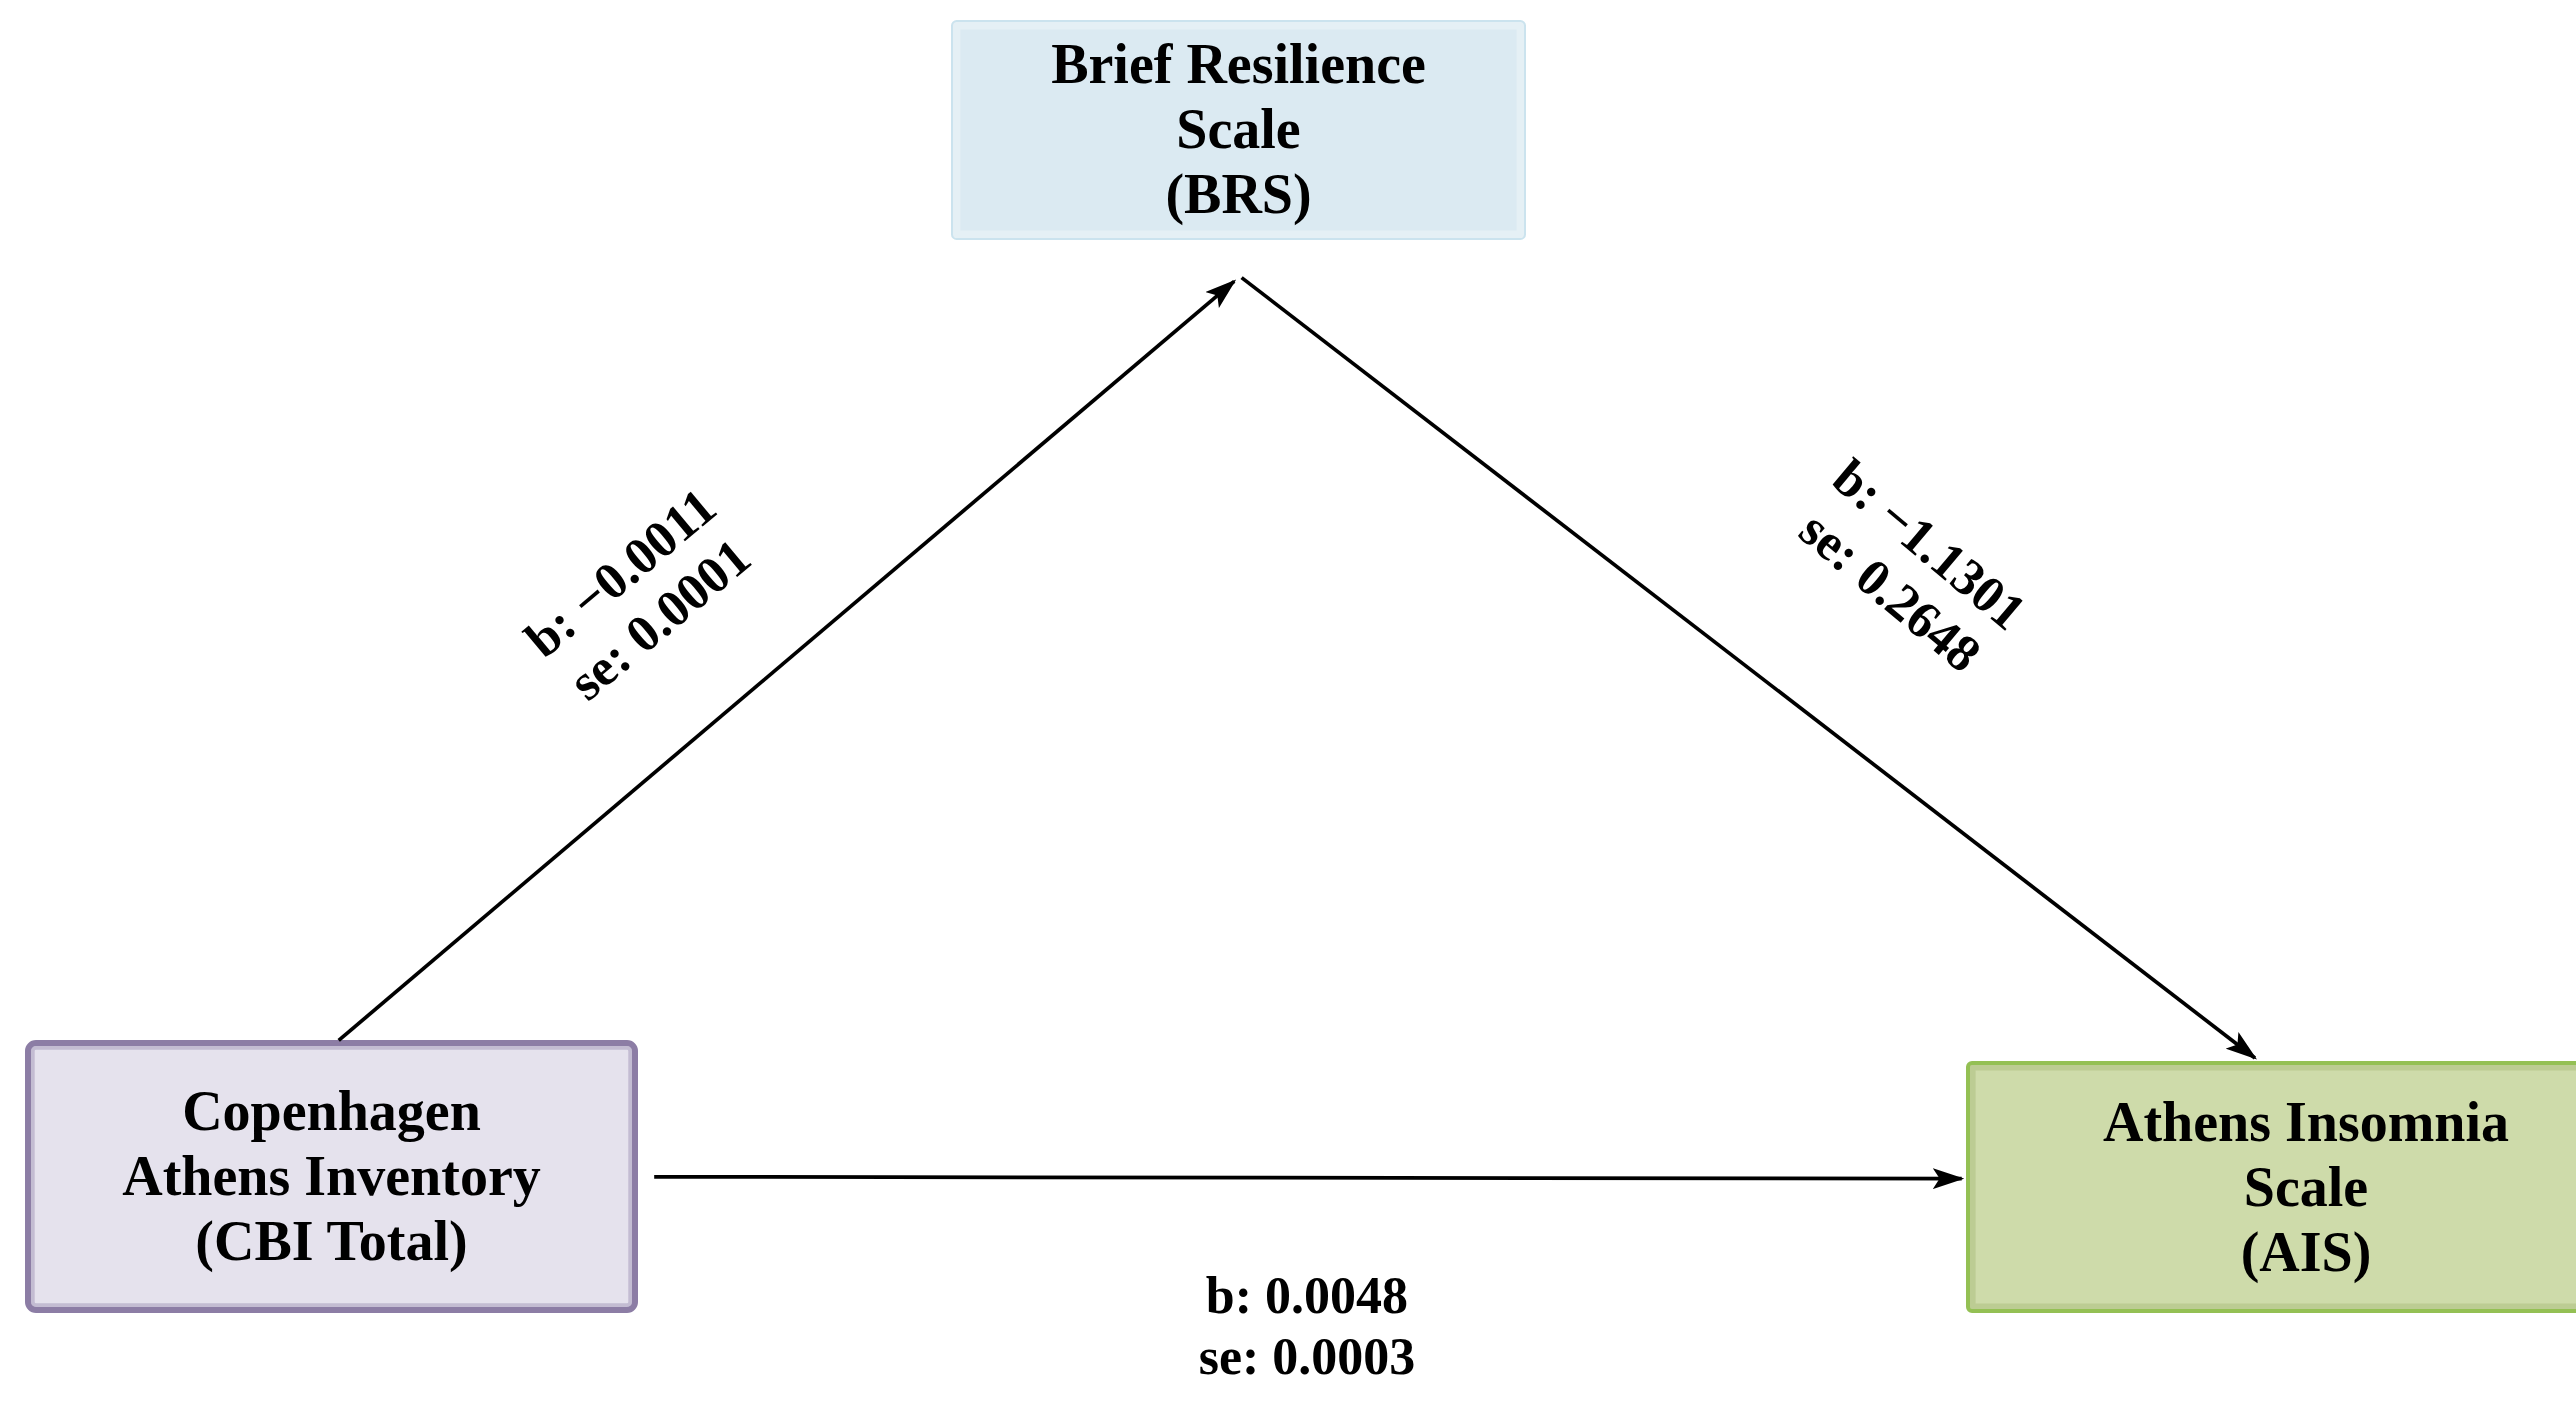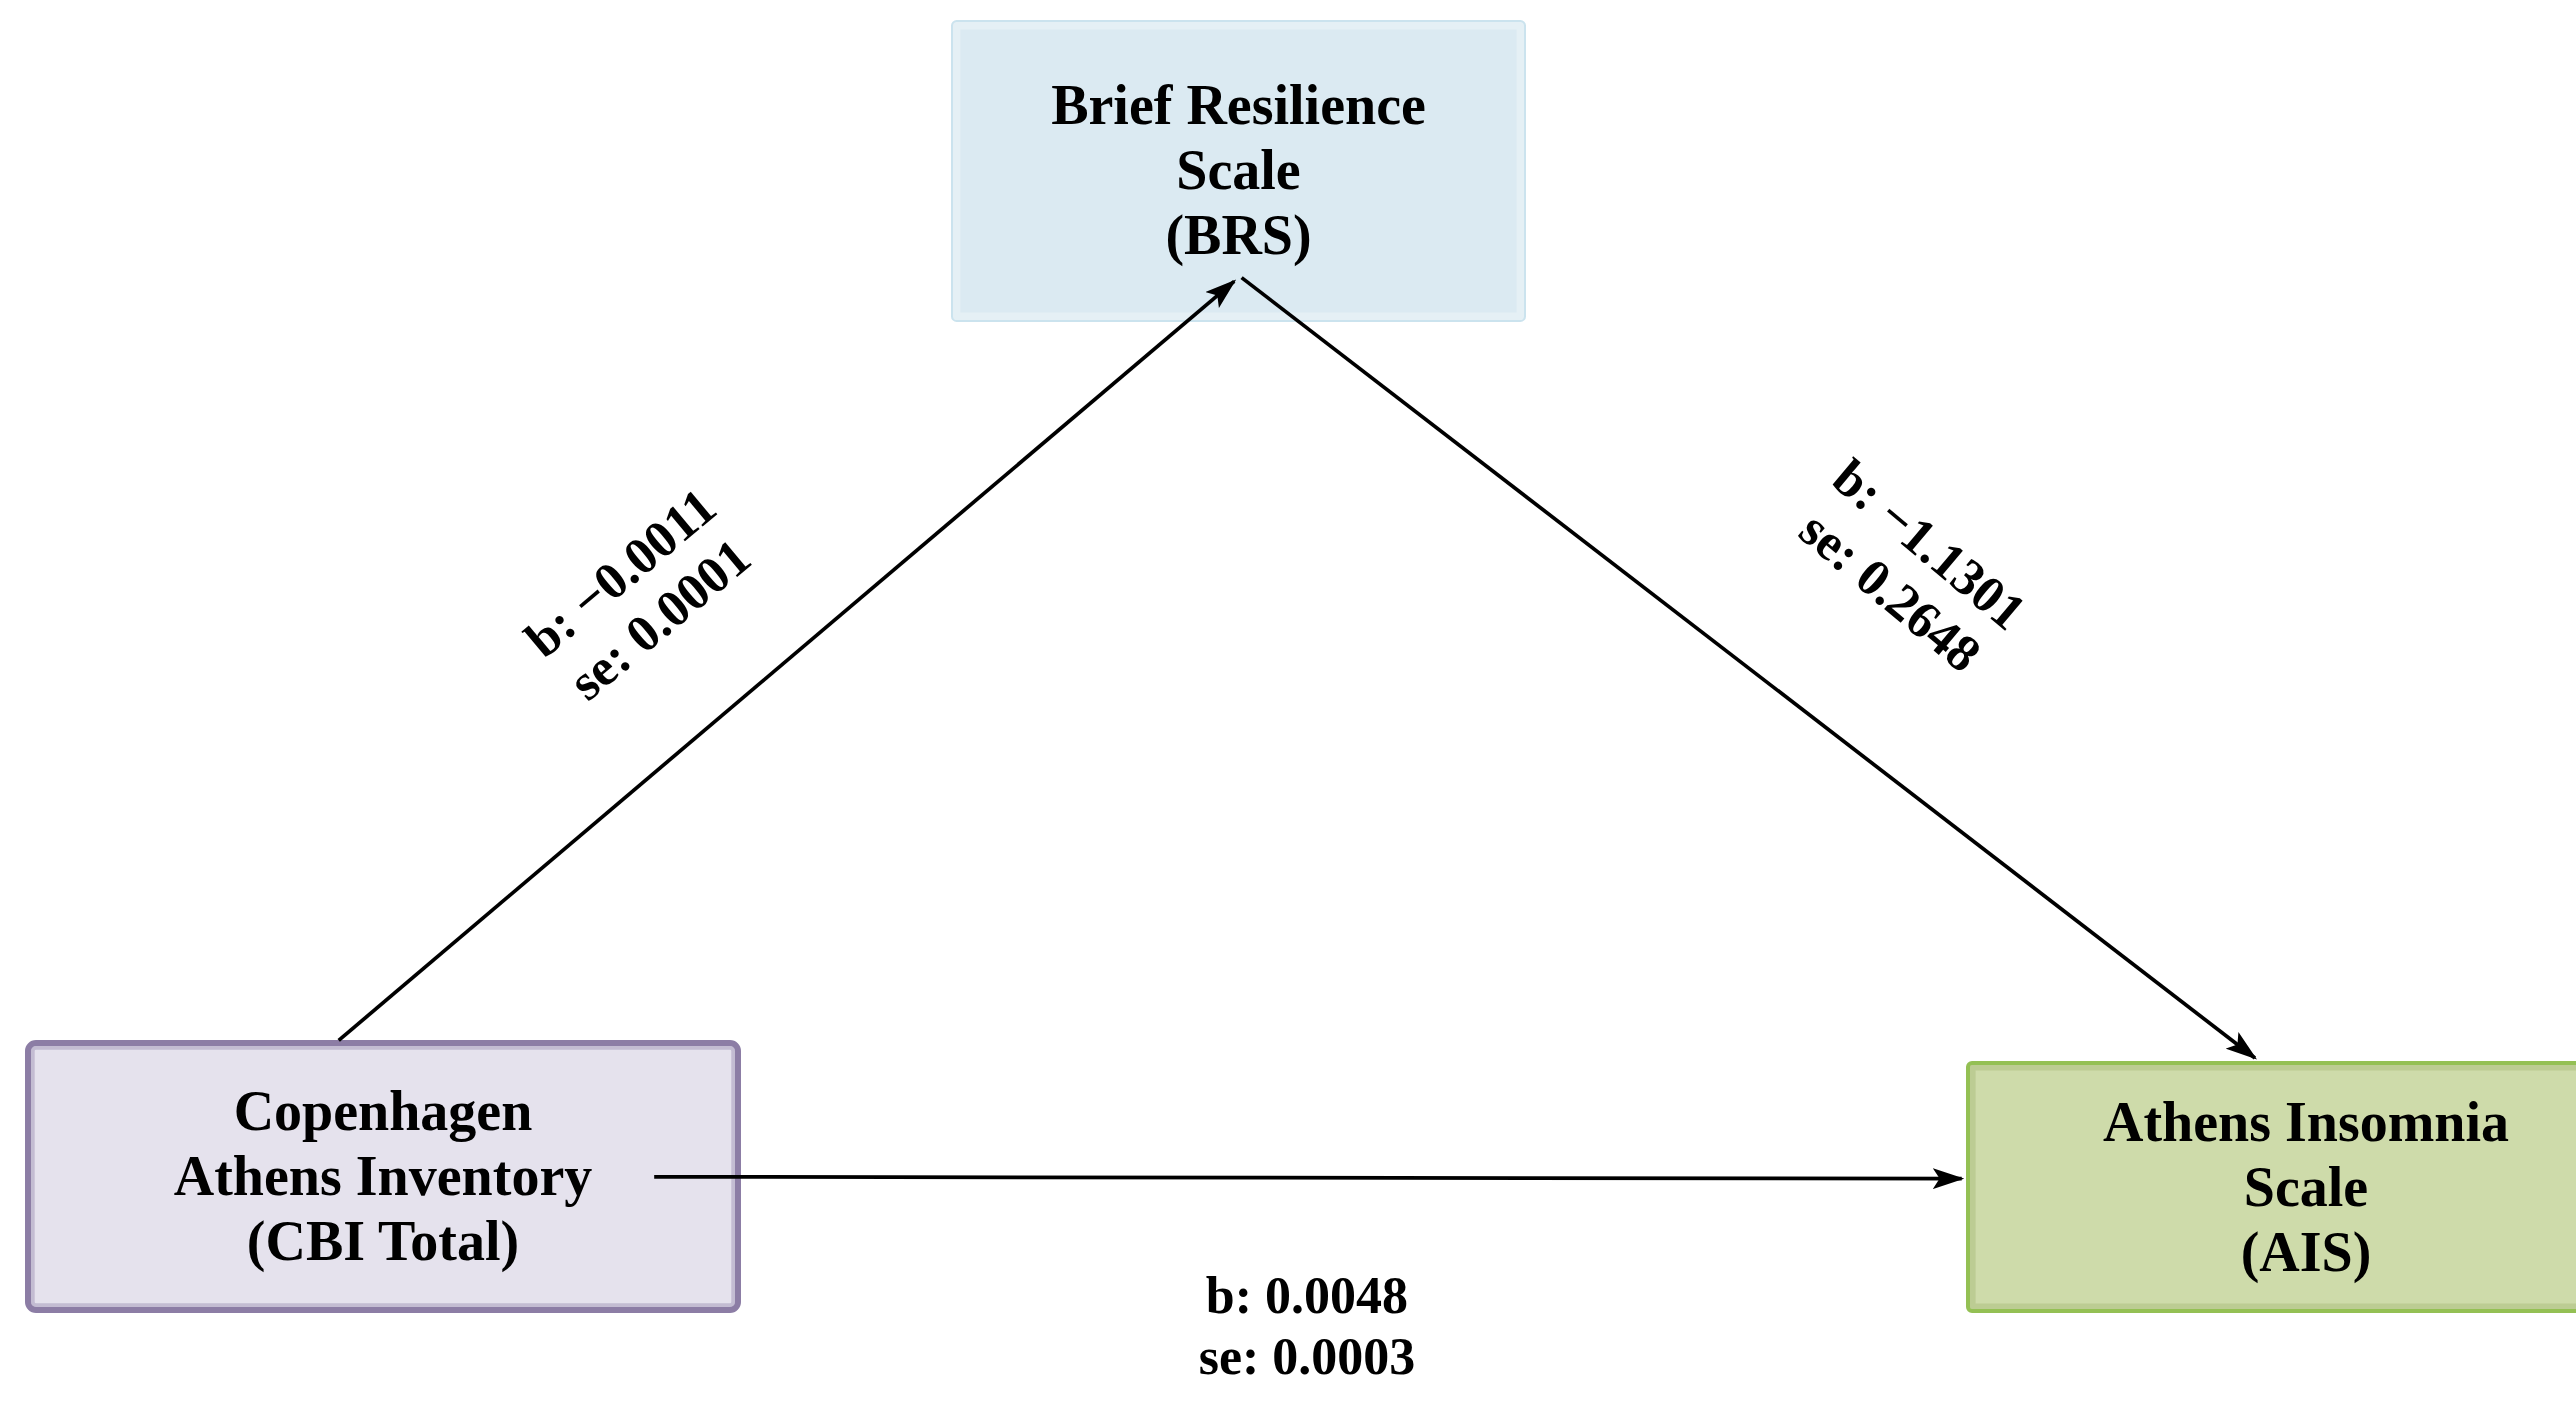--- a/index.html
+++ b/index.html
@@ -24,28 +24,28 @@
     justify-content: center;
     text-align: center;
     font-weight: bold;
     color: #000000;
     font-size: 56px;
     line-height: 65px;
   }
   .node span { display: block; white-space: nowrap; }
 
   #node-brs {
-    left: 951px; top: 19.5px; width: 575px; height: 302px;
+    left: 951px; top: 19.5px; width: 575px; height: 220px;
     background: #dbeaf2;
     border: 2.8px solid #cbe3ee;
     border-radius: 5.6px;
     box-shadow: inset 0 0 0 7.4px rgba(255,255,255,0.28);
   }
   #node-cbi {
-    left: 25px; top: 1040px; width: 716px; height: 273px;
+    left: 25px; top: 1040px; width: 613px; height: 273px;
     background: #e5e2ed;
     border: 6.5px solid #8c7da5;
     border-radius: 11px;
     box-shadow: inset 0 0 0 3.7px rgba(140,125,165,0.38);
   }
   #node-ais {
     left: 1966px; top: 1061px; width: 680px; height: 252px;
     background: #cedbaa;
     border: 4.6px solid #94c054;
     border-radius: 6px;

